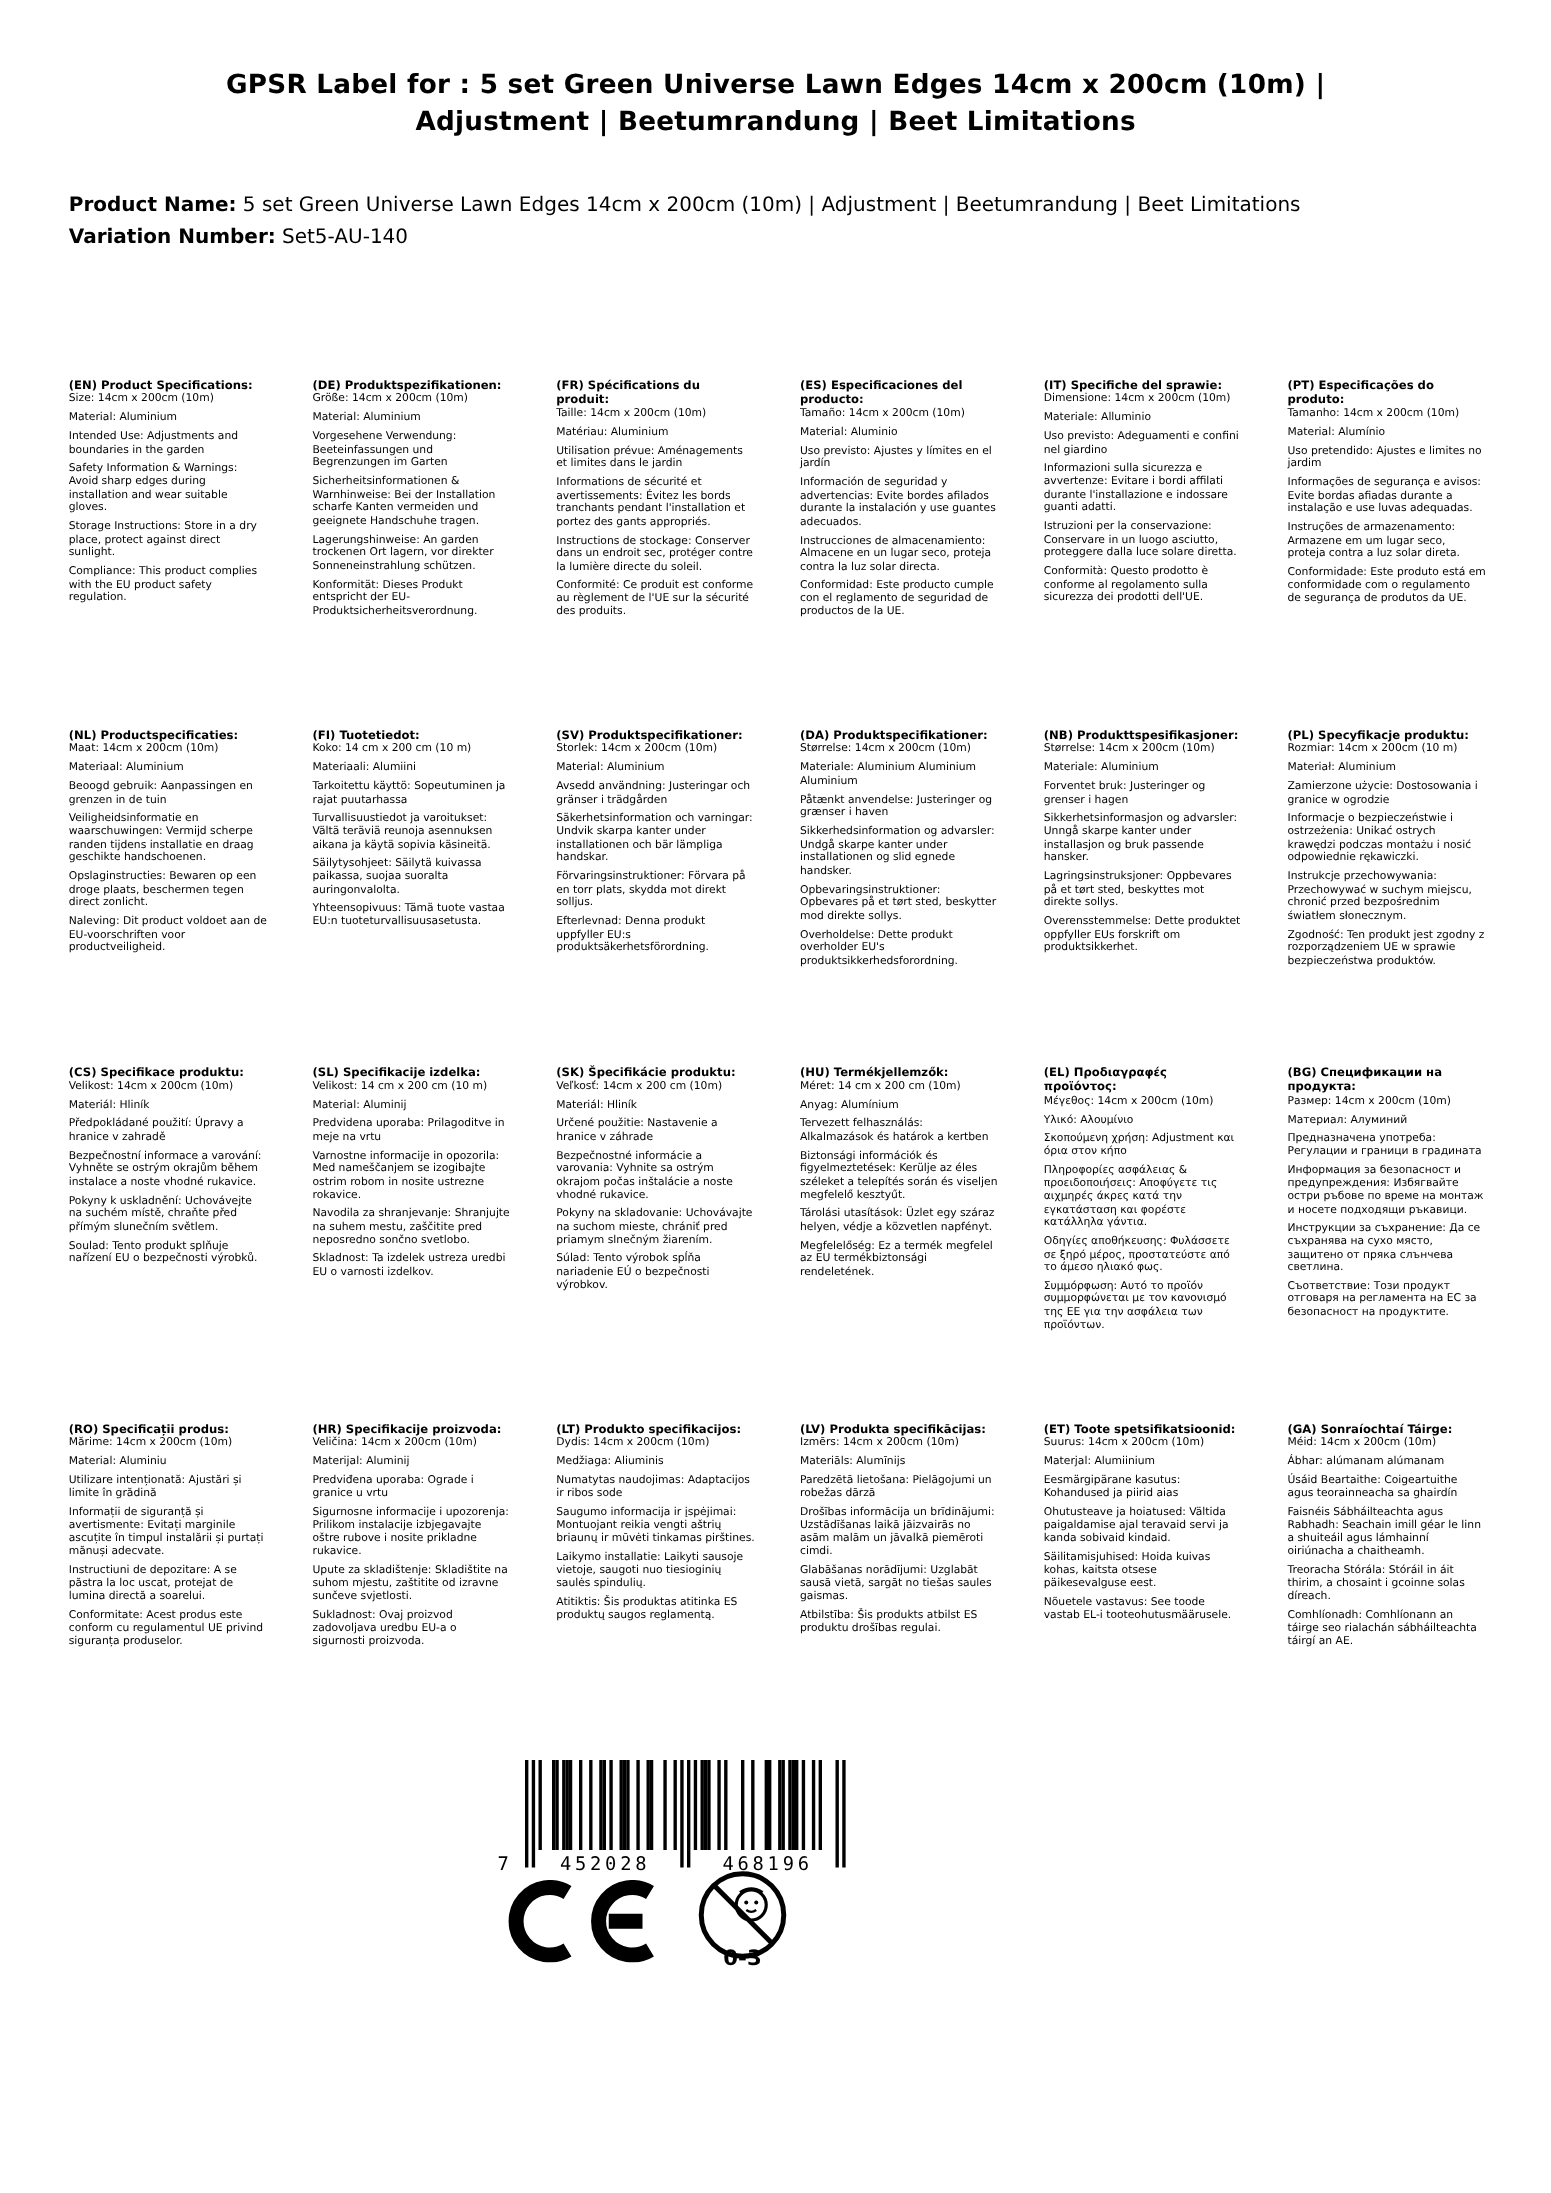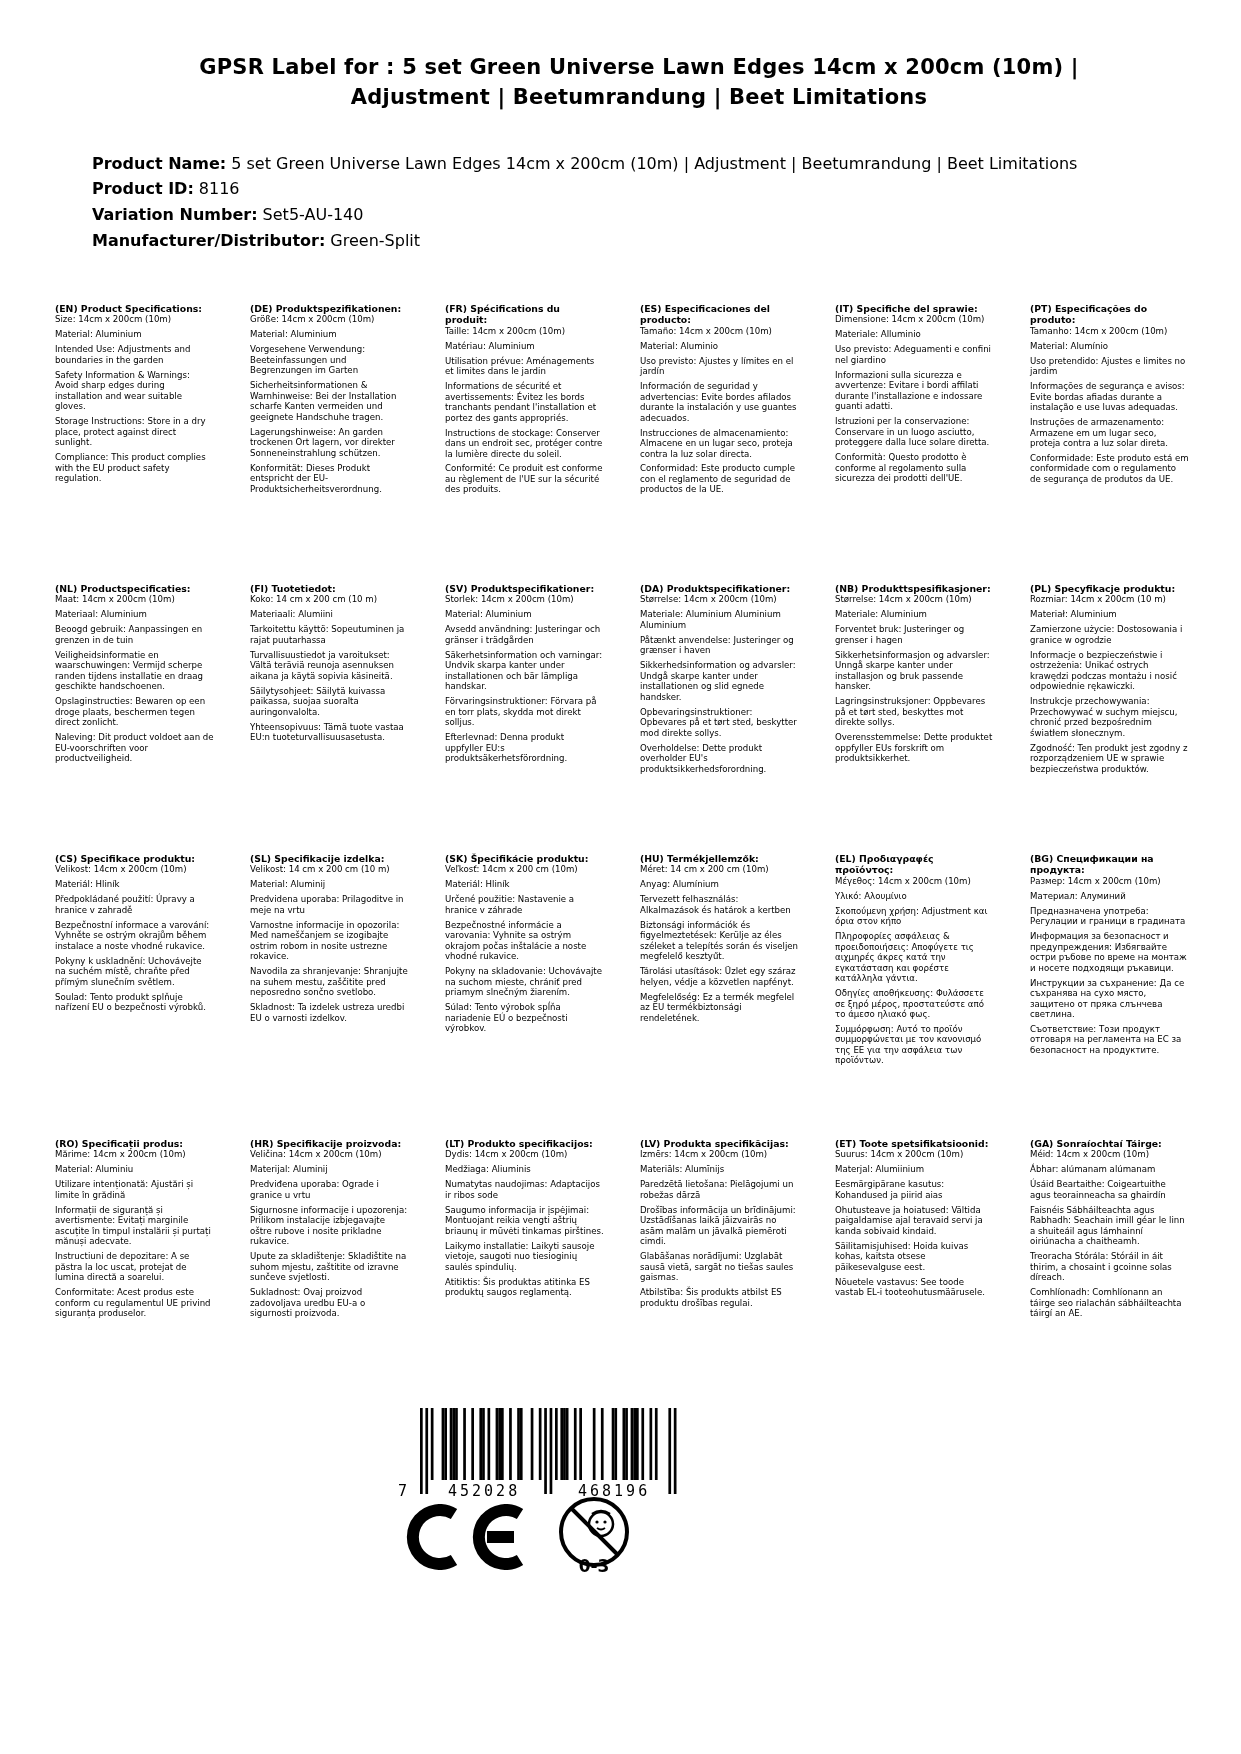--- a/index.html
+++ b/index.html
@@ -5,21 +5,20 @@
   * { margin: 0; padding: 0; box-sizing: border-box; }
   html, body { background: #ffffff; }
   .page {
     position: relative;
     width: 1241px;
     height: 1754px;
     background: #ffffff;
     font-family: "DejaVu Sans", sans-serif;
     color: #000000;
     overflow: hidden;
-    padding-left: 37px;
   }
   .doc-title {
     padding-top: 52px;
     margin: 0 auto;
     width: 1000px;
     text-align: center;
     font-size: 21px;
     font-weight: bold;
     line-height: 1.45;
     letter-spacing: 0.2px;
@@ -60,27 +59,21 @@
 
 <div class="page">
 
   <div class="doc-title">GPSR Label for : 5 set Green Universe Lawn Edges 14cm x 200cm (10m) | Adjustment | Beetumrandung | Beet Limitations</div>
 
   <div class="info-block">
     <div class="info-row">
       <span class="lbl">Product Name:</span><span class="val">5 set Green Universe Lawn Edges 14cm x 200cm (10m) | Adjustment | Beetumrandung | Beet Limitations</span>
     </div>
     <div class="info-row">
-      <span class="lbl">Product ID:</span><span class="val">8116</span>
-    </div>
-    <div class="info-row">
       <span class="lbl">Variation Number:</span><span class="val">Set5-AU-140</span>
-    </div>
-    <div class="info-row">
-      <span class="lbl">Manufacturer/Distributor:</span><span class="val">Green-Split</span>
     </div>
   </div>
 
   <div class="spec-grid">
       <div class="lang-section">
         <div class="lang-heading">(EN) Product Specifications:</div>
         <p>Size: 14cm x 200cm (10m)</p>
         <p>Material: Aluminium</p>
         <p>Intended Use: Adjustments and boundaries in the garden</p>
         <p>Safety Information &amp; Warnings: Avoid sharp edges during installation and wear suitable gloves.</p>

